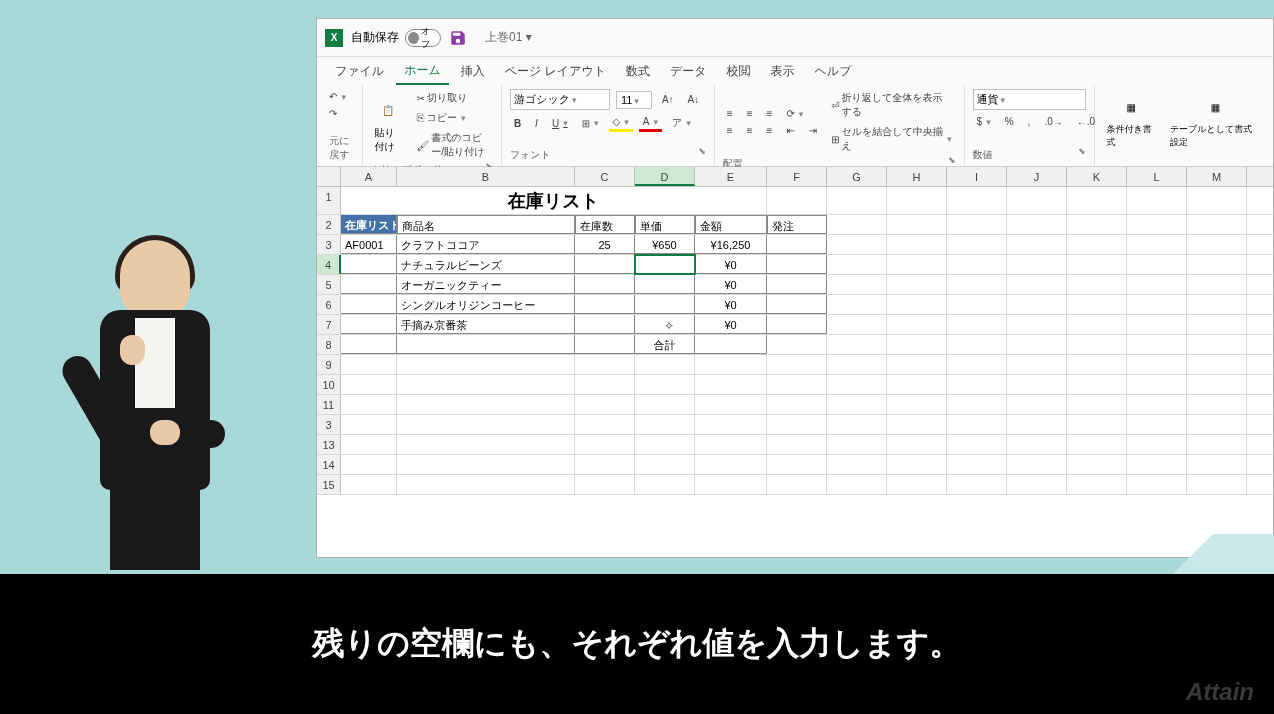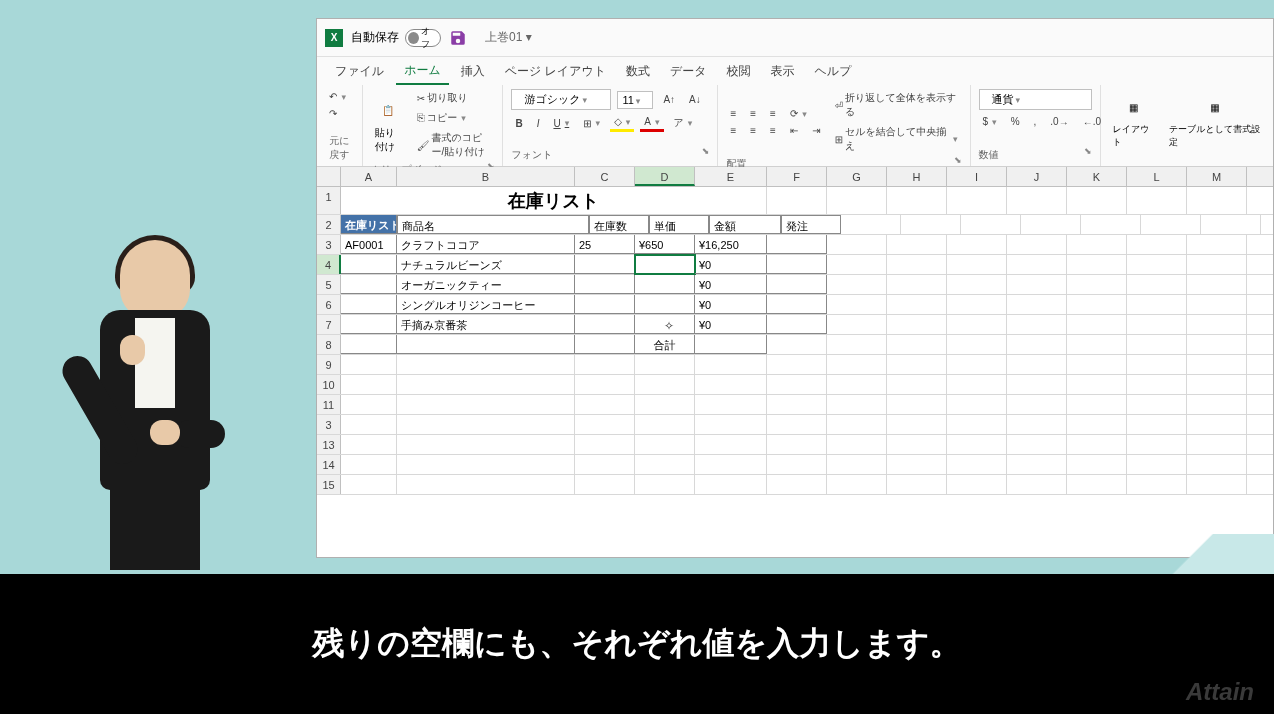--- a/index.html
+++ b/index.html
@@ -21,39 +21,39 @@
 .menubar span.active { color: #107c41; border-bottom: 2px solid #107c41; }
 
 .ribbon { height: 82px; background: #fafafa; border-bottom: 1px solid #d0d0d0; display: flex; font-size: 10px; }
 .ribbon-group { border-right: 1px solid #e0e0e0; padding: 4px 8px; display: flex; flex-direction: column; justify-content: space-between; }
 .ribbon-group-label { text-align: center; color: #666; font-size: 10px; padding-top: 2px; }
 .ribbon-row { display: flex; gap: 6px; align-items: center; }
 .ribbon-col { display: flex; flex-direction: column; gap: 2px; }
 .ribbon-btn { padding: 2px 4px; color: #444; cursor: pointer; display: flex; align-items: center; gap: 2px; }
 .big-btn { display: flex; flex-direction: column; align-items: center; gap: 2px; padding: 4px; }
 .big-btn-icon { width: 28px; height: 28px; display: flex; align-items: center; justify-content: center; }
-.font-select { border: 1px solid #c0c0c0; background: #fff; padding: 2px 12px; font-size: 11px; min-width: 100px; }
+.font-select { border: 1px solid #c0c0c0; background: #fff; padding: 2px 3px; font-size: 11px; min-width: 100px; }
 .size-select { border: 1px solid #c0c0c0; background: #fff; padding: 2px 4px; font-size: 11px; width: 36px; }
 .dialog-launcher { font-size: 9px; color: #888; text-align: right; }
 
 .formula-bar { height: 26px; border-bottom: 1px solid #d0d0d0; display: flex; align-items: center; background: #fff; }
 .name-box { width: 82px; border-right: 1px solid #d0d0d0; padding: 0 6px; font-size: 11px; display: flex; align-items: center; justify-content: space-between; height: 100%; }
 .fb-actions { display: flex; padding: 0 6px; gap: 6px; color: #888; }
 .fx { font-style: italic; font-size: 11px; color: #555; }
 
 .sheet { position: relative; background: #fff; }
 .col-headers { height: 20px; display: flex; background: #f0f0f0; border-bottom: 1px solid #c0c0c0; font-size: 11px; }
 .corner { width: 24px; border-right: 1px solid #c0c0c0; background: #f0f0f0; }
 .col-h { border-right: 1px solid #c0c0c0; text-align: center; line-height: 20px; color: #444; }
 .col-h.sel { background: #d0e8d0; border-bottom: 2px solid #107c41; }
 .data-row { display: flex; height: 20px; border-bottom: 1px solid #d8d8d8; font-size: 11px; }
 .row-h { width: 24px; border-right: 1px solid #c0c0c0; background: #f0f0f0; text-align: center; line-height: 20px; color: #444; }
 .row-h.sel { background: #d0e8d0; border-right: 2px solid #107c41; }
 .cell { border-right: 1px solid #d8d8d8; padding: 0 4px; line-height: 20px; overflow: hidden; white-space: nowrap; }
-.cell.right { text-align: left; }
+.cell.right { text-align: center; }
 .cell.center { text-align: center; }
 .cell.hdr { background: #4472a8; color: #fff; font-weight: bold; text-align: center; border-right: 1px solid #888; border-bottom: 1px solid #888; }
 .cell.thdr { border: 1px solid #888; background: #fff; }
 .cell.tcell { border-right: 1px solid #888; border-bottom: 1px solid #888; }
 .cell.selected { outline: 2px solid #107c41; outline-offset: -1px; }
 .title-row { height: 28px !important; }
 .title-row .cell { font-size: 18px; font-weight: bold; line-height: 28px; }
 .cursor-ov { position: absolute; font-size: 12px; color: #444; }
 
 .presenter { position: absolute; left: 60px; top: 240px; width: 200px; height: 330px; }
@@ -201,21 +201,21 @@
       <div style="display:flex;justify-content:space-between">
           <span class="ribbon-group-label">数値</span>
           <span class="dialog-launcher">⬊</span>
         </div>
     </div>
 
     <div class="ribbon-group" style="border:none">
       <div class="ribbon-row">
         <div class="big-btn">
           <span class="big-btn-icon">▦</span>
-          <span style="font-size:9px">レイアウト</span>
+          <span style="font-size:9px">条件付き書式</span>
         </div>
         <div class="big-btn">
           <span class="big-btn-icon">▦</span>
           <span style="font-size:9px">テーブルとして書式設定</span>
         </div>
       </div>
     </div>
   </div>
 
 
@@ -247,21 +247,21 @@
           <div class="cell " style="width: 60px;"></div>
           <div class="cell " style="width: 60px;"></div>
           <div class="cell " style="width: 60px;"></div>
           <div class="cell " style="width: 60px;"></div>
           <div class="cell " style="width: 60px;"></div>
           <div class="cell " style="width: 60px;"></div>
         </div>
         <div class="data-row ">
           <div class="row-h">2</div>
           <div class="cell hdr" style="width: 56px;">在庫リスト</div>
-          <div class="cell thdr" style="width: 192px;">商品名</div>
+          <div class="cell thdr" style="width: 178px;">商品名</div>
           <div class="cell thdr" style="width: 60px;">在庫数</div>
           <div class="cell thdr" style="width: 60px;">単価</div>
           <div class="cell thdr" style="width: 72px;">金額</div>
           <div class="cell thdr" style="width: 60px;">発注</div>
           <div class="cell " style="width: 60px;"></div>
           <div class="cell " style="width: 60px;"></div>
           <div class="cell " style="width: 60px;"></div>
           <div class="cell " style="width: 60px;"></div>
           <div class="cell " style="width: 60px;"></div>
           <div class="cell " style="width: 60px;"></div>

